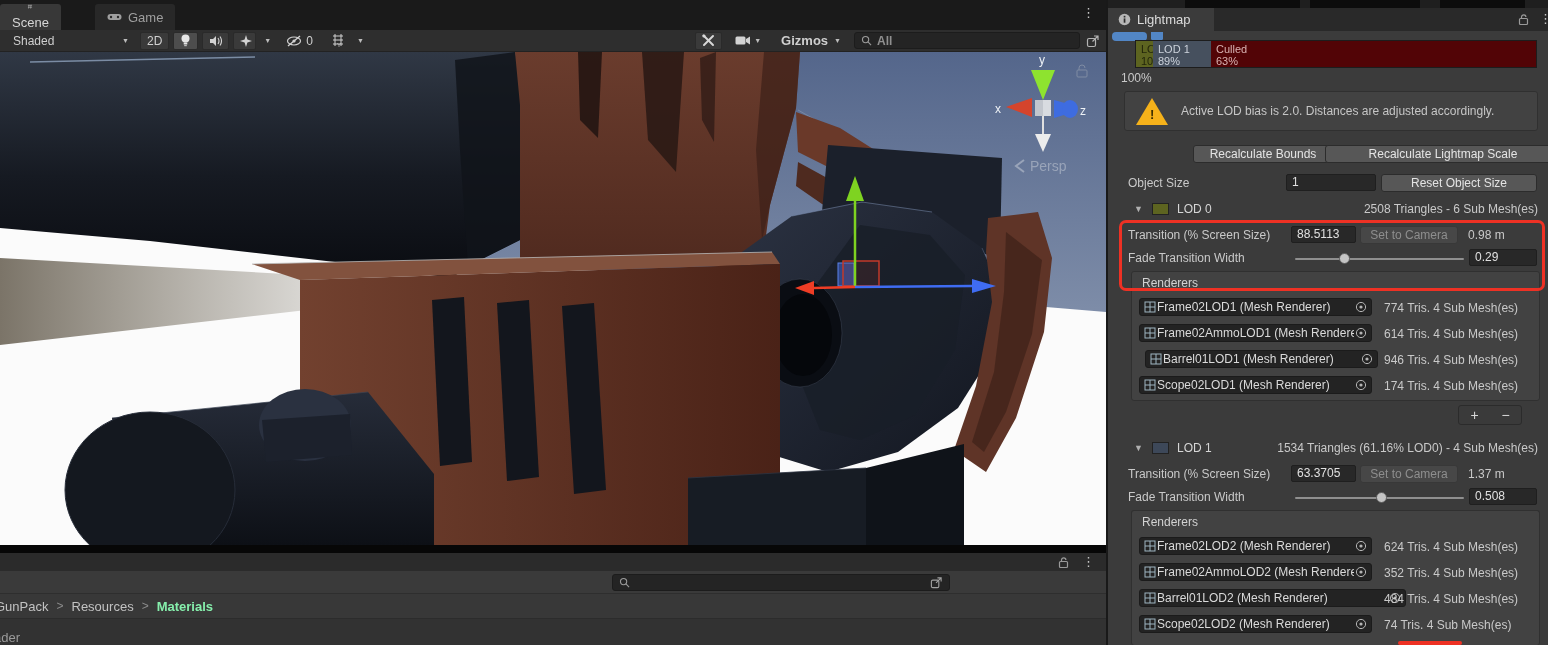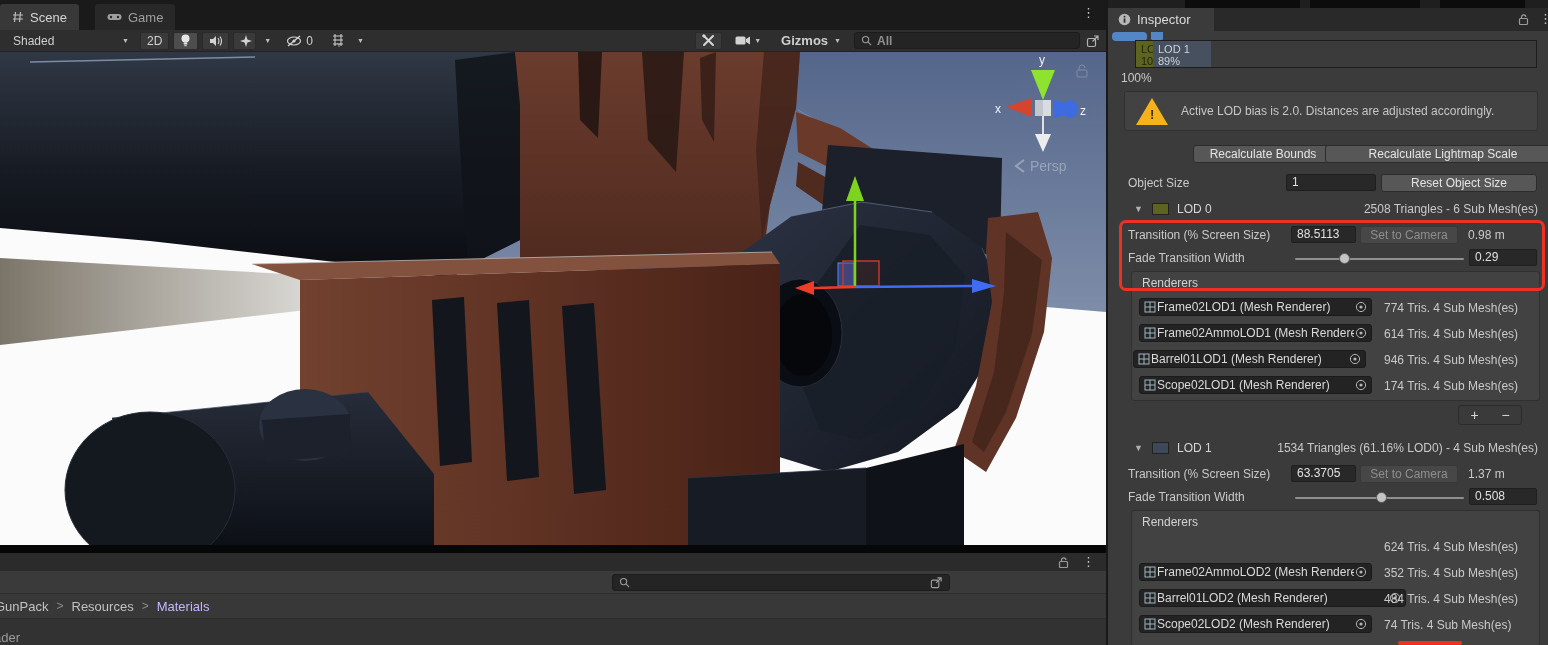--- a/index.html
+++ b/index.html
@@ -2,35 +2,35 @@
 <html><head>
 <meta charset="utf-8">
 <style>
   html,body{margin:0;padding:0;background:#111;}
   *{box-sizing:border-box;font-family:"Liberation Sans","DejaVu Sans",sans-serif;}
   #stage{position:relative;width:1548px;height:645px;background:#191919;overflow:hidden;color:#c9c9c9;font-size:12px;}
   .abs{position:absolute;}
   
   #scene-tabbar{left:0;top:0;width:1106px;height:30px;background:#1a1a1a;}
   .tab{position:absolute;top:4px;height:26px;display:flex;align-items:center;gap:6px;padding:0 12px;font-size:13px;color:#d6d6d6;border-radius:3px 3px 0 0;}
-  .tab.active{background:#383838;}
+  .tab.active{background:#383838;flex-direction:column;}
   .tab.inactive{background:#282828;color:#9f9f9f;}
   #scene-toolbar{left:0;top:30px;width:1106px;height:22px;background:#2e2e2e;border-bottom:1px solid #222;display:flex;align-items:center;padding:0 6px;gap:4px;}
   .tbtn{height:18px;display:flex;align-items:center;gap:4px;padding:0 6px;border-radius:2px;color:#cfcfcf;font-size:12px;background:#3a3a3a;border:1px solid #2a2a2a;}
   .tbtn.flat{background:transparent;border-color:transparent;}
   .caret{font-size:7px;color:#bdbdbd;line-height:1;}
   .searchbox{display:flex;align-items:center;gap:5px;background:#242424;border:1px solid #1c1c1c;border-radius:3px;height:17px;padding:0 6px;color:#8f8f8f;}
   
   #proj-header{left:0;top:553px;width:1106px;height:18px;background:#2b2b2b;}
   #proj-toolbar{left:0;top:571px;width:1106px;height:23px;background:#3a3a3a;border-bottom:1px solid #2e2e2e;}
   #proj-breadcrumb{left:0;top:594px;width:1106px;height:25px;background:#383838;display:flex;align-items:center;padding-left:0px;gap:8px;border-bottom:1px solid #2c2c2c;}
   #proj-bottom{left:0;top:619px;width:1106px;height:26px;background:#323232;overflow:hidden;}
   .crumb{color:#c2c2c2;font-size:13px;}
   .crumb-sep{color:#8b8b8b;font-size:12px;}
-  .crumb.current{color:#c4b5fd;font-weight:normal;}
+  .crumb.current{color:#86efac;font-weight:bold;}
   
   #inspector{left:1108px;top:0;width:440px;height:645px;background:#3b3b3b;}
   #ins-topstrip{left:0;top:0;width:440px;height:8px;background:#1f1f1f;}
   .topblock{position:absolute;top:0;height:8px;background:#0c0c0c;}
   #ins-tabbar{left:0;top:8px;width:440px;height:23px;background:#292929;}
   #ins-tab{position:absolute;left:0;top:0;width:106px;height:23px;background:#3b3b3b;display:flex;align-items:center;gap:6px;padding-left:10px;color:#dcdcdc;font-size:13px;}
   .ins-label{position:absolute;font-size:12px;color:#c9c9c9;white-space:nowrap;overflow:hidden;}
   .ins-field{position:absolute;background:#282828;border:1px solid #1f1f1f;border-radius:2px;color:#e0e0e0;font-size:12px;line-height:15px;padding:0 5px;overflow:hidden;white-space:nowrap;height:17px;}
   .ins-btn{position:absolute;background:#575757;border:1px solid #2c2c2c;border-radius:3px;color:#e4e4e4;font-size:12px;text-align:center;line-height:16px;overflow:hidden;white-space:nowrap;height:18px;}
   .ins-btn.disabled{background:#474747;color:#8e8e8e;border-color:#383838;}
@@ -307,41 +307,45 @@
       <div class="topblock" style="left:202px;width:110px;"></div>
       <div class="topblock" style="left:332px;width:85px;"></div>
     </div>
     <div id="ins-tabbar" class="abs">
       <div id="ins-tab">
         <svg width="13" height="13" viewBox="0 0 13 13">
             <circle cx="6.5" cy="6.5" r="5.8" fill="#b7b7b7"></circle>
             <rect x="5.7" y="5.4" width="1.7" height="4.3" fill="#2d2d2d"></rect>
             <rect x="5.7" y="2.8" width="1.7" height="1.7" fill="#2d2d2d"></rect>
           </svg>
-        <span>Inspector</span>
+        <span>Lightmap</span>
       </div>
       <svg class="abs" style="left:410px;top:5px;" width="11" height="13" viewBox="0 0 11 13">
           <rect x="1.5" y="5.5" width="8" height="6" rx="1" fill="none" stroke="#9a9a9a" stroke-width="1.2"></rect>
           <path d="M3.5 5.5 V4 a2.2 2.2 0 0 1 4.4 0" fill="none" stroke="#9a9a9a" stroke-width="1.2"></path>
         </svg>
       <span class="abs" style="left:431px;top:3px;color:#c4c4c4;font-size:13px;">⋮</span>
     </div>
 
     <div class="abs" style="left:4px;top:32px;width:35px;height:9px;background:#5286c5;border-radius:4px;"></div>
     <div class="abs" style="left:43px;top:32px;width:12px;height:12px;background:#5286c5;clip-path:polygon(0 0,100% 0,100% 60%,50% 100%,0 60%);"></div>
 
     <div class="abs" style="left:27px;top:40px;width:402px;height:28px;display:flex;border:1px solid #1d1d1d;">
       <div class="lodseg" style="width:17px;background:#5d6420;color:#23260b;">
         <div>LOD 0</div>
         <div>100%</div>
       </div>
       <div class="lodseg" style="width:58px;background:#46505e;color:#ccd2db;">
         <div>LOD 1</div>
         <div>89%</div>
       </div>
+      <div class="lodseg" style="flex:1;background:#520406;color:#d9b3b3;">
+        <div>Culled</div>
+        <div>63%</div>
+      </div>
     </div>
     <span class="ins-label" style="left:13px;top:71px;">100%</span>
 
     <div class="helpbox" style="left:16px;top:91px;width:414px;height:40px;">
       <div class="abs" style="left:11px;top:6px;width:32px;height:28px;">
         <div class="warn-tri"></div>
         <span class="abs" style="left:14px;top:9px;color:#3c2f00;font-weight:bold;font-size:13px;">!</span>
       </div>
       <span class="ins-label" style="left:56px;top:12px;color:#c6c6c6;">Active LOD bias is 2.0. Distances are adjusted accordingly.</span>
     </div>
@@ -388,21 +392,21 @@
             <rect x="1" y="1" width="10" height="10" fill="none" stroke="#9fb6c2"></rect>
             <path d="M1 6 H11 M6 1 V11" stroke="#9fb6c2"></path>
           </svg>
         <span class="oname">Frame02AmmoLOD1 (Mesh Renderer)</span>
         <svg class="picker" width="12" height="12" viewBox="0 0 12 12">
             <circle cx="6" cy="6" r="4.6" fill="none" stroke="#b5b5b5"></circle>
             <circle cx="6" cy="6" r="1.6" fill="#b5b5b5"></circle>
           </svg>
       </div>
       <span class="rstat" style="left:252px;top:55px;width:152px;">614 Tris. 4 Sub Mesh(es)</span>
-      <div class="objfield" style="left:1px;top:78px;width:233px;">
+      <div class="objfield" style="left:13px;top:78px;width:233px;">
         <svg width="12" height="12" viewBox="0 0 12 12">
             <rect x="1" y="1" width="10" height="10" fill="none" stroke="#9fb6c2"></rect>
             <path d="M1 6 H11 M6 1 V11" stroke="#9fb6c2"></path>
           </svg>
         <span class="oname">Barrel01LOD1 (Mesh Renderer)</span>
         <svg class="picker" width="12" height="12" viewBox="0 0 12 12">
             <circle cx="6" cy="6" r="4.6" fill="none" stroke="#b5b5b5"></circle>
             <circle cx="6" cy="6" r="1.6" fill="#b5b5b5"></circle>
           </svg>
       </div>
@@ -436,20 +440,31 @@
     <span class="ins-label" style="left:360px;top:467px;">1.37 m</span>
 
     <span class="ins-label" style="left:20px;top:490px;">Fade Transition Width</span>
     <div class="slider-track" style="left:187px;top:497px;width:169px;">
       <div class="slider-handle" style="left:calc(50.8% - 5px);"></div>
     </div>
     <div class="ins-field" style="left:361px;top:488px;width:68px;">0.508</div>
 
     <div class="helpbox" style="left:23px;top:510px;width:409px;height:135px;border-bottom:none;">
       <span class="ins-label" style="left:10px;top:4px;color:#d2d2d2;">Renderers</span>
+      <div class="objfield" style="left:7px;top:26px;width:233px;">
+        <svg width="12" height="12" viewBox="0 0 12 12">
+            <rect x="1" y="1" width="10" height="10" fill="none" stroke="#9fb6c2"></rect>
+            <path d="M1 6 H11 M6 1 V11" stroke="#9fb6c2"></path>
+          </svg>
+        <span class="oname">Frame02LOD2 (Mesh Renderer)</span>
+        <svg class="picker" width="12" height="12" viewBox="0 0 12 12">
+            <circle cx="6" cy="6" r="4.6" fill="none" stroke="#b5b5b5"></circle>
+            <circle cx="6" cy="6" r="1.6" fill="#b5b5b5"></circle>
+          </svg>
+      </div>
       <span class="rstat" style="left:252px;top:29px;width:152px;">624 Tris. 4 Sub Mesh(es)</span>
       <div class="objfield" style="left:7px;top:52px;width:233px;">
         <svg width="12" height="12" viewBox="0 0 12 12">
             <rect x="1" y="1" width="10" height="10" fill="none" stroke="#9fb6c2"></rect>
             <path d="M1 6 H11 M6 1 V11" stroke="#9fb6c2"></path>
           </svg>
         <span class="oname">Frame02AmmoLOD2 (Mesh Renderer)</span>
         <svg class="picker" width="12" height="12" viewBox="0 0 12 12">
             <circle cx="6" cy="6" r="4.6" fill="none" stroke="#b5b5b5"></circle>
             <circle cx="6" cy="6" r="1.6" fill="#b5b5b5"></circle>

